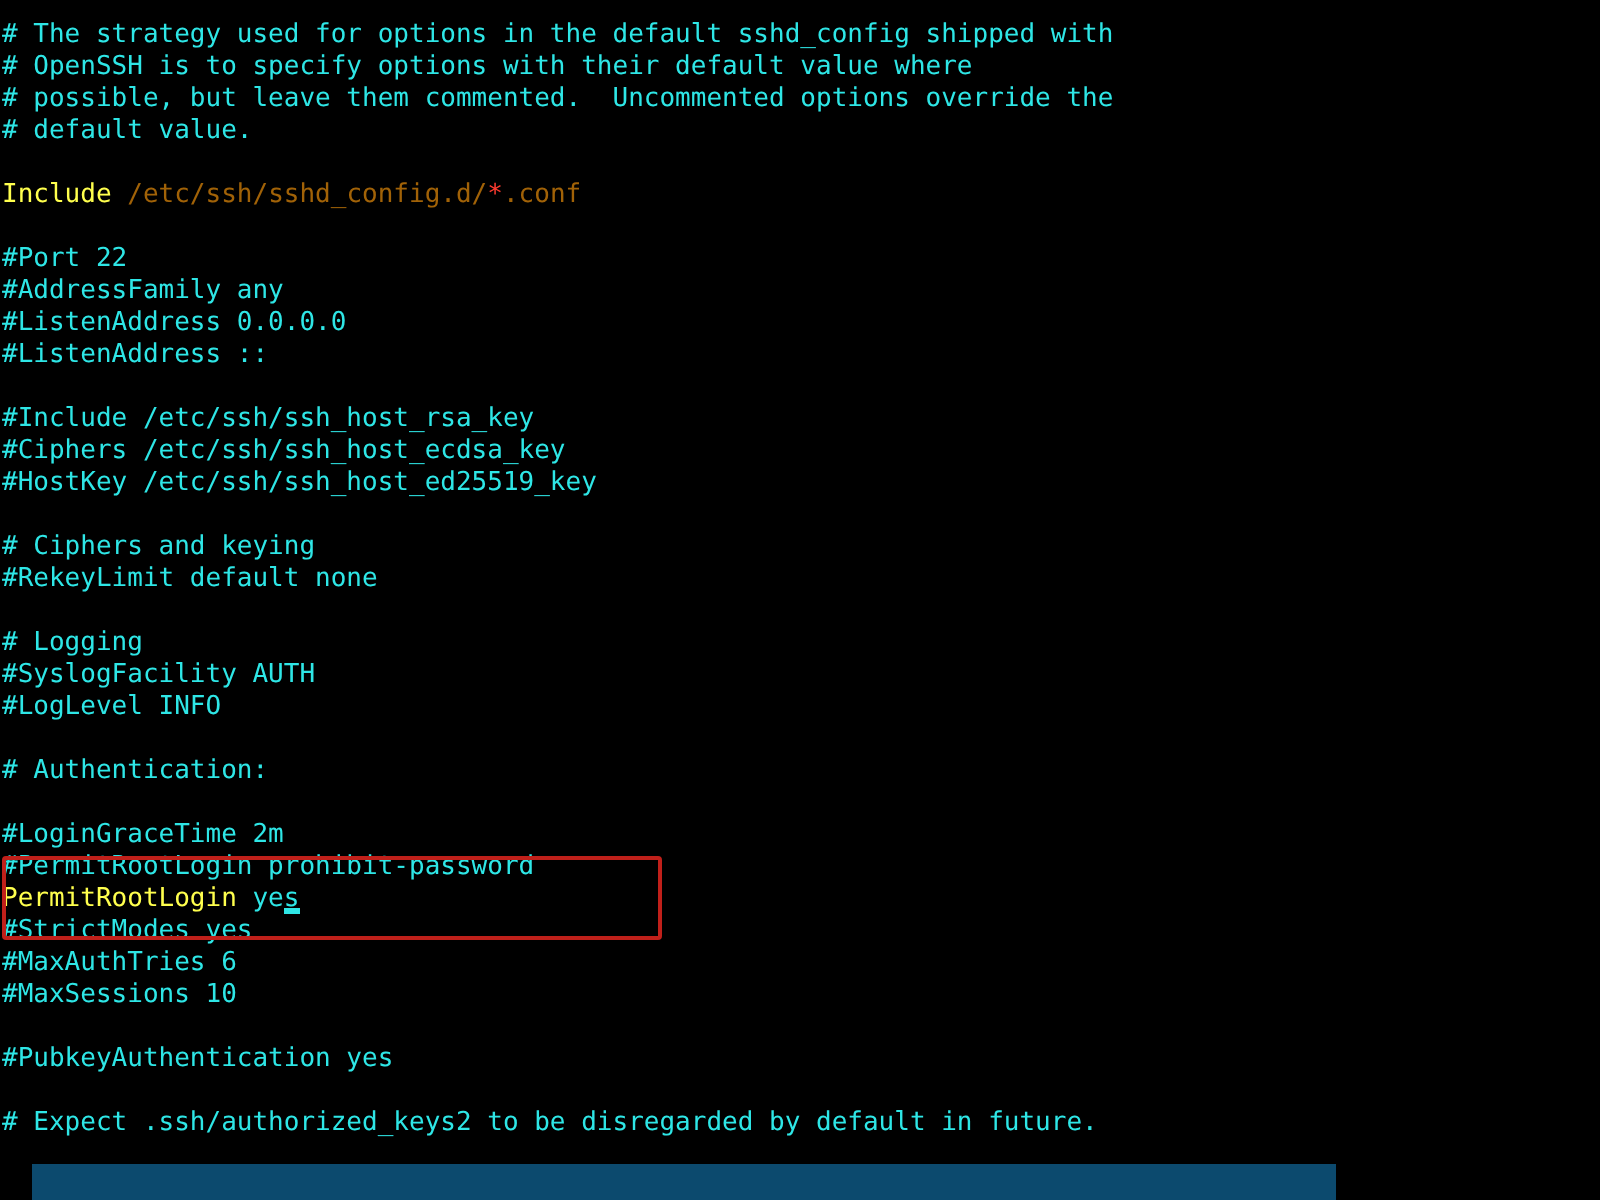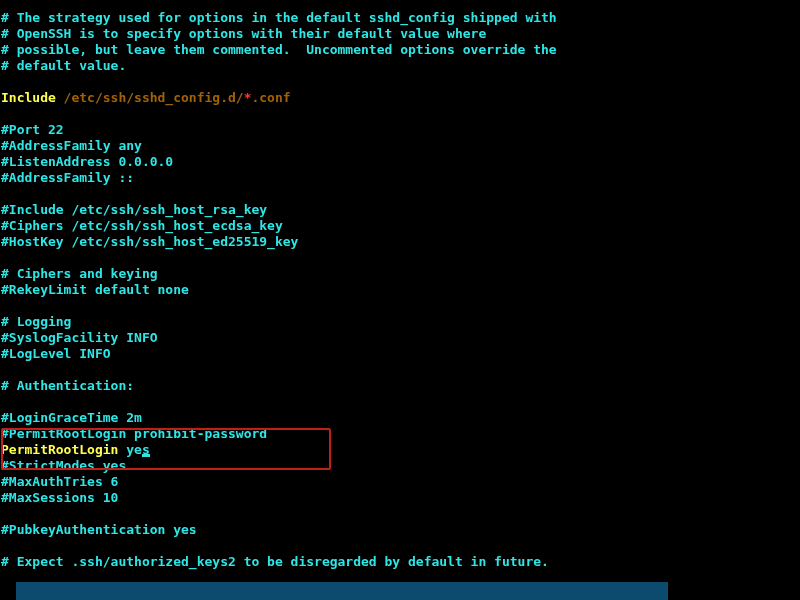--- a/index.html
+++ b/index.html
@@ -10,21 +10,20 @@
   }
   #screen {
     position: relative;
     width: 668px;
     height: 600px;
     background: #000000;
     overflow: hidden;
     font-family: "DejaVu Sans Mono", "Liberation Mono", monospace;
     font-size: 13px;
     line-height: 16px;
-    font-weight: bold;
     -webkit-font-smoothing: none;
   }
 
   
   #buffer {
     position: absolute;
     left: 1px;
     top: 10px;
     width: 799px;
   }
@@ -104,31 +103,31 @@
       <div class="line"><span class="c-comment"># The strategy used for options in the default sshd_config shipped with</span></div>
       <div class="line"><span class="c-comment"># OpenSSH is to specify options with their default value where</span></div>
       <div class="line"><span class="c-comment"># possible, but leave them commented.  Uncommented options override the</span></div>
       <div class="line"><span class="c-comment"># default value.</span></div>
       <div class="line"><span class="c-blank">&nbsp;</span></div>
       <div class="line"><span class="c-keyword">Include</span><span class="c-value"> /etc/ssh/sshd_config.d/</span><span class="c-red">*</span><span class="c-value">.conf</span></div>
       <div class="line"><span class="c-blank">&nbsp;</span></div>
       <div class="line"><span class="c-comment">#Port 22</span></div>
       <div class="line"><span class="c-comment">#AddressFamily any</span></div>
       <div class="line"><span class="c-comment">#ListenAddress 0.0.0.0</span></div>
-      <div class="line"><span class="c-comment">#AddressFamily ::</span></div>
+      <div class="line"><span class="c-comment">#ListenAddress ::</span></div>
       <div class="line"><span class="c-blank">&nbsp;</span></div>
       <div class="line"><span class="c-comment">#Include /etc/ssh/ssh_host_rsa_key</span></div>
       <div class="line"><span class="c-comment">#Ciphers /etc/ssh/ssh_host_ecdsa_key</span></div>
       <div class="line"><span class="c-comment">#HostKey /etc/ssh/ssh_host_ed25519_key</span></div>
       <div class="line"><span class="c-blank">&nbsp;</span></div>
       <div class="line"><span class="c-comment"># Ciphers and keying</span></div>
       <div class="line"><span class="c-comment">#RekeyLimit default none</span></div>
       <div class="line"><span class="c-blank">&nbsp;</span></div>
       <div class="line"><span class="c-comment"># Logging</span></div>
-      <div class="line"><span class="c-comment">#SyslogFacility INFO</span></div>
+      <div class="line"><span class="c-comment">#SyslogFacility AUTH</span></div>
       <div class="line"><span class="c-comment">#LogLevel INFO</span></div>
       <div class="line"><span class="c-blank">&nbsp;</span></div>
       <div class="line"><span class="c-comment"># Authentication:</span></div>
       <div class="line"><span class="c-blank">&nbsp;</span></div>
       <div class="line"><span class="c-comment">#LoginGraceTime 2m</span></div>
       <div class="line"><span class="c-comment">#PermitRootLogin prohibit-password</span></div>
       <div class="line"><span class="c-keyword">PermitRootLogin</span><span class="c-cyan"> ye</span><span class="c-cyan cursor">s</span></div>
       <div class="line"><span class="c-comment">#StrictModes yes</span></div>
       <div class="line"><span class="c-comment">#MaxAuthTries 6</span></div>
       <div class="line"><span class="c-comment">#MaxSessions 10</span></div>

